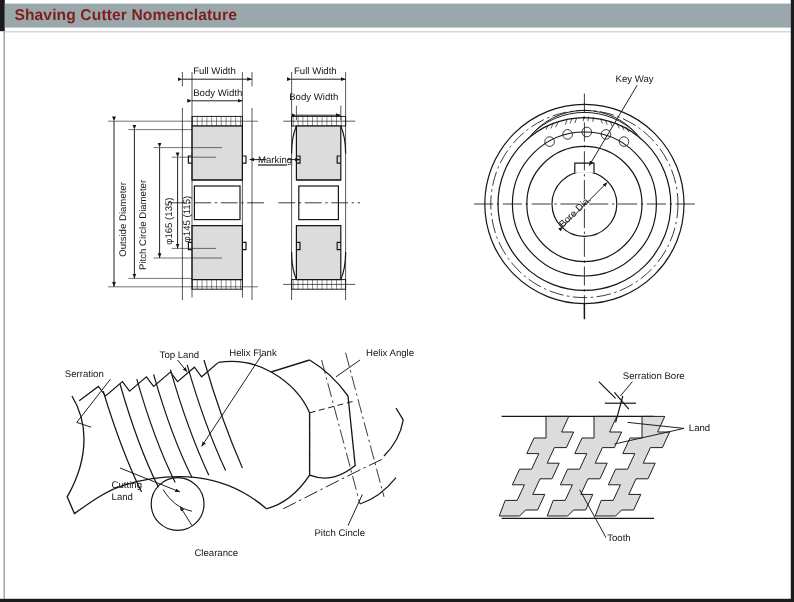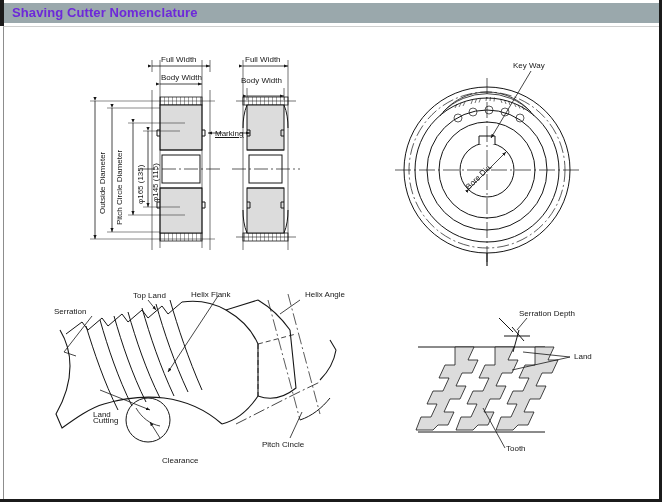--- a/index.html
+++ b/index.html
@@ -42,21 +42,21 @@
     position: absolute;
     left: 4px; top: 3px;
     width: 655px; height: 20px;
     background: #9aa8ac;
   }
   #header-title {
     position: absolute;
     left: 12px; top: 5px;
     font-size: 13px;
     font-weight: bold;
-    color: #6d28d9;
+    color: #7f1d1d;
     letter-spacing: 0.1px;
     white-space: nowrap;
   }
   #content-border {
     position: absolute;
     left: 3px; top: 26px;
     width: 656px; height: 473px;
     border-left: 1px solid #8d8d8d;
     border-top: 1px solid #cfcfcf;
     box-sizing: border-box;
@@ -288,22 +288,22 @@
   <div class="lbl lbl-rot" style="left:136px; top:204px;">φ165 (135)</div>
   <div class="lbl lbl-rot" style="left:151px; top:202px;">φ145 (115)</div>
 
   <div class="lbl" style="left:513px; top:61px;">Key Way</div>
   <div class="lbl" style="left:464px; top:185px; transform-origin:0 0; transform:rotate(-44deg);">Bore Dia.</div>
 
   <div class="lbl" style="left:54px; top:307px;">Serration</div>
   <div class="lbl" style="left:133px; top:291px;">Top Land</div>
   <div class="lbl" style="left:191px; top:290px;">Helix Flank</div>
   <div class="lbl" style="left:305px; top:290px;">Helix Angle</div>
-  <div class="lbl" style="left:93px; top:416px;">Cutting</div>
+  <div class="lbl" style="left:93px; top:400px;">Cutting</div>
   <div class="lbl" style="left:93px; top:410px;">Land</div>
   <div class="lbl" style="left:162px; top:456px;">Clearance</div>
   <div class="lbl" style="left:262px; top:440px;">Pitch Cincle</div>
 
-  <div class="lbl" style="left:519px; top:309px;">Serration Depth</div>
+  <div class="lbl" style="left:519px; top:309px;">Serration Bore</div>
   <div class="lbl" style="left:574px; top:352px;text-align:right;">Land</div>
   <div class="lbl" style="left:506px; top:444px;">Tooth</div>
 
 </div>
 
 </body></html>

